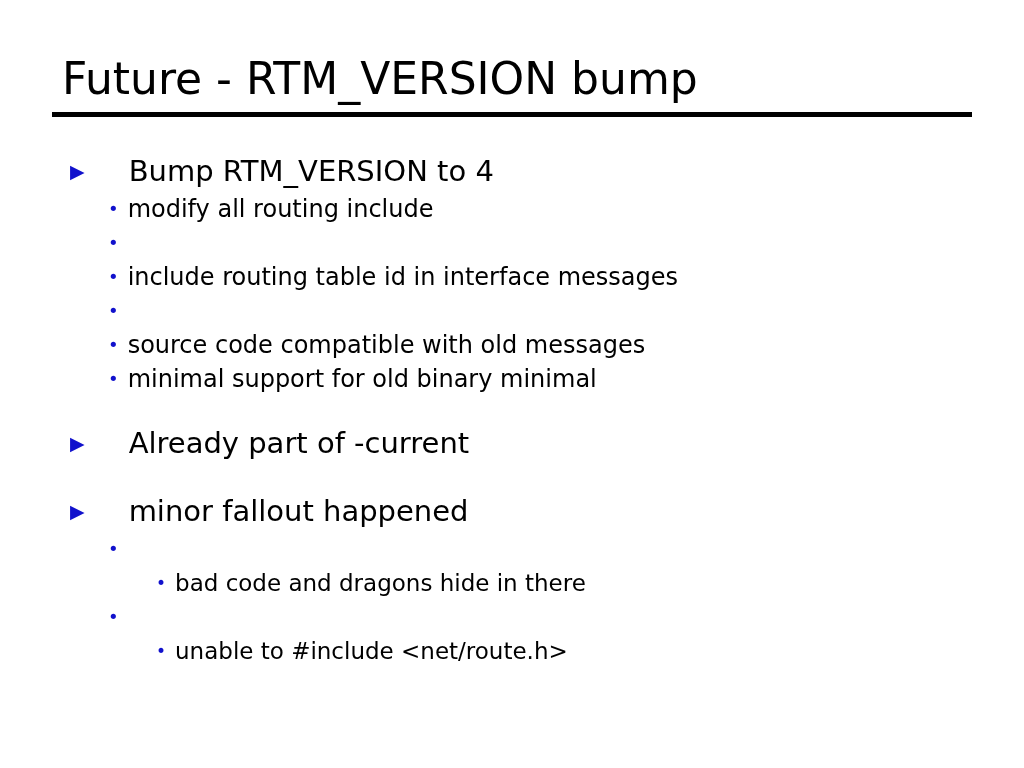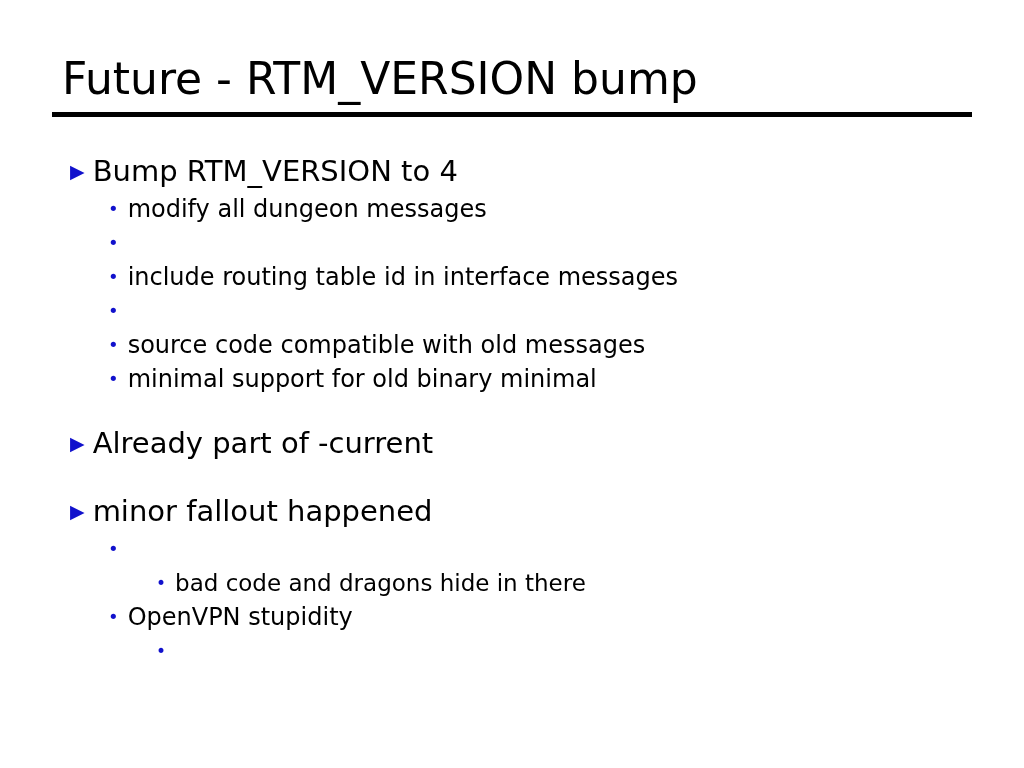--- a/index.html
+++ b/index.html
@@ -54,20 +54,21 @@
   }
   .lvl1 .marker {
     color: #1111cc;
     font-size: 19px;
     line-height: 38px;
     margin-right: 8px;
     flex: 0 0 auto;
   }
   .lvl1 .text {
     flex: 1 1 auto;
+    margin-left: 36px;
   }
   .lvl2 {
     display: flex;
     align-items: flex-start;
     font-size: 24px;
     line-height: 34px;
     margin: 0 0 0 38px;
   }
   .lvl2 .marker {
     color: #1111cc;
@@ -104,21 +105,21 @@
 
   <div class="content">
 
     <div class="lvl1">
       <span class="marker">▶</span>
       <span class="text">Bump RTM_VERSION to 4</span>
     </div>
 
     <div class="lvl2">
       <span class="marker">•</span>
-      <span class="text">modify all dungeon messages</span>
+      <span class="text">modify all routing include</span>
     </div>
     <div class="lvl2">
       <span class="marker">•</span>
     </div>
     <div class="lvl2">
       <span class="marker">•</span>
       <span class="text">include routing table id in interface messages</span>
     </div>
     <div class="lvl2">
       <span class="marker">•</span>
@@ -148,20 +149,20 @@
 
     <div class="lvl2">
       <span class="marker">•</span>
     </div>
     <div class="lvl3">
       <span class="marker">•</span>
       <span class="text">bad code and dragons hide in there</span>
     </div>
     <div class="lvl2">
       <span class="marker">•</span>
-      <span class="text">OpenVPN stupidity</span>
     </div>
     <div class="lvl3">
       <span class="marker">•</span>
+      <span class="text">unable to #include &lt;net/route.h&gt;</span>
     </div>
 
   </div>
 </div>
 
 </body></html>

